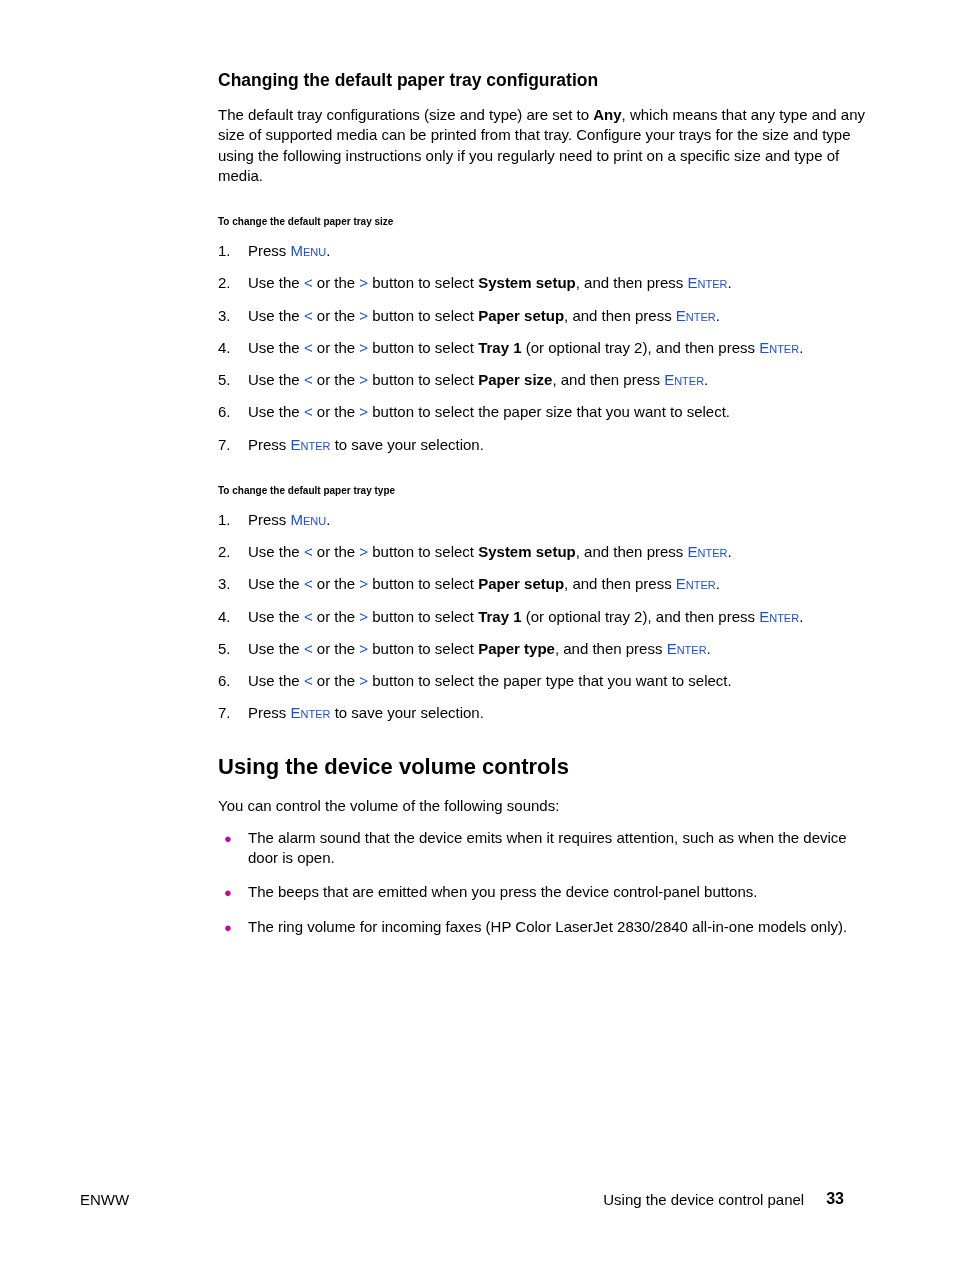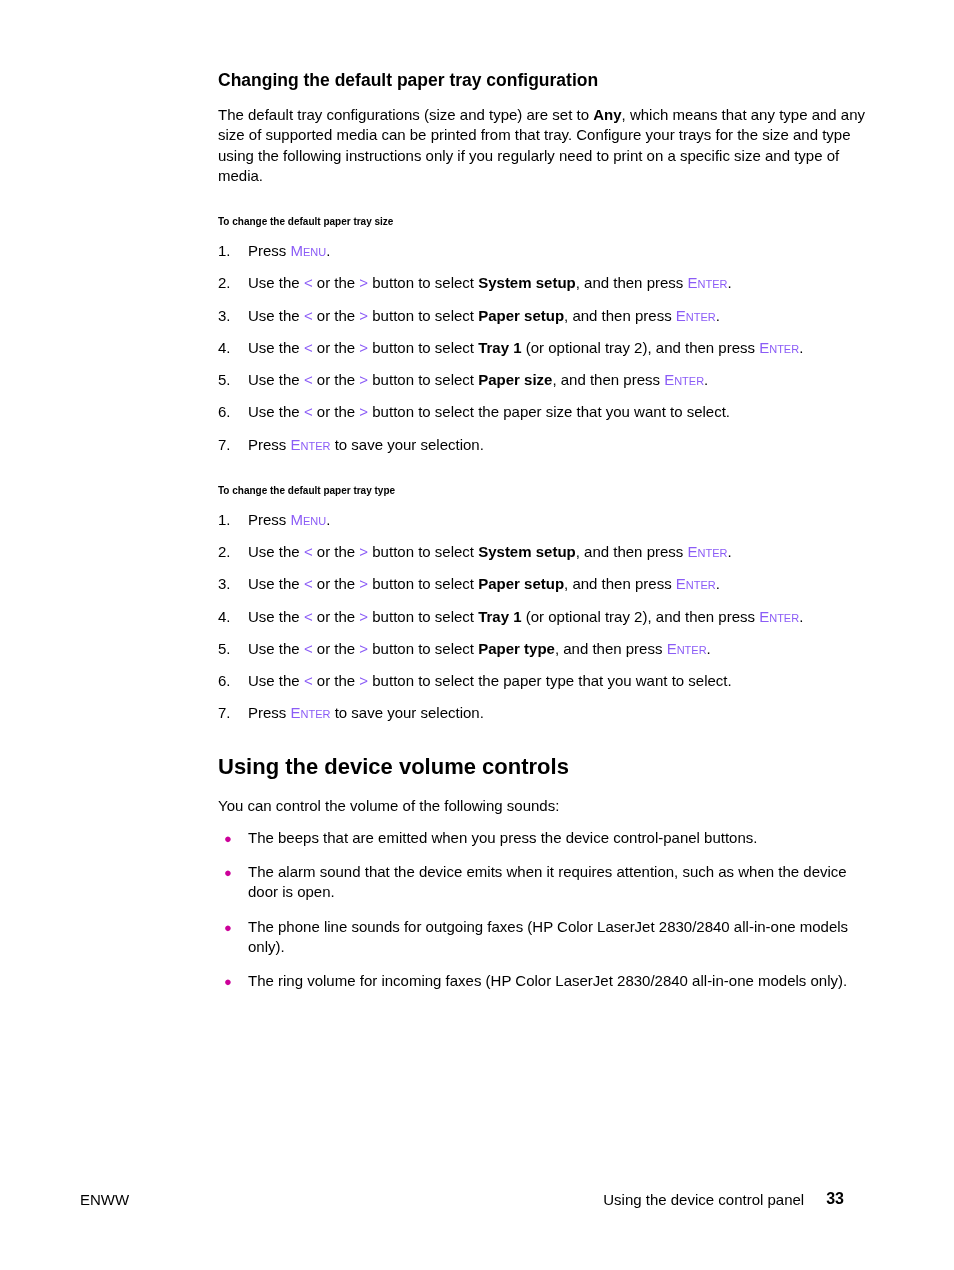--- a/index.html
+++ b/index.html
@@ -63,21 +63,21 @@
     position: relative;
   }
   ul.bullets li::before {
     content: "●";
     color: #cc0099;
     position: absolute;
     left: 6px;
     font-size: 13px;
     top: 2px;
   }
-  .magenta { color: #8b5cf6; }
+  .magenta { color: #1d4ed8; }
   .smallcaps {
     font-variant: small-caps;
   }
   .bold { font-weight: bold; }
   .footer {
     position: absolute;
     bottom: 62px;
     left: 80px;
     right: 110px;
     font-size: 15px;
@@ -116,23 +116,22 @@
       <li><span class="num">3.</span>Use the <span class="magenta">&lt;</span> or the <span class="magenta">&gt;</span> button to select <span class="bold">Paper setup</span>, and then press <span class="magenta smallcaps">Enter</span>.</li>
       <li><span class="num">4.</span>Use the <span class="magenta">&lt;</span> or the <span class="magenta">&gt;</span> button to select <span class="bold">Tray 1</span> (or optional tray 2), and then press <span class="magenta smallcaps">Enter</span>.</li>
       <li><span class="num">5.</span>Use the <span class="magenta">&lt;</span> or the <span class="magenta">&gt;</span> button to select <span class="bold">Paper type</span>, and then press <span class="magenta smallcaps">Enter</span>.</li>
       <li><span class="num">6.</span>Use the <span class="magenta">&lt;</span> or the <span class="magenta">&gt;</span> button to select the paper type that you want to select.</li>
       <li><span class="num">7.</span>Press <span class="magenta smallcaps">Enter</span> to save your selection.</li>
     </ol>
 
   <div class="h2">Using the device volume controls</div>
   <p class="para" style="margin-bottom:12px">You can control the volume of the following sounds:</p>
   <ul class="bullets" id="volume-bullets">
+      <li>The alarm sound that the device emits when it requires attention, such as when the device door is open.</li>
       <li>The beeps that are emitted when you press the device control-panel buttons.</li>
-      <li>The alarm sound that the device emits when it requires attention, such as when the device door is open.</li>
-      <li>The phone line sounds for outgoing faxes (HP Color LaserJet 2830/2840 all-in-one models only).</li>
       <li>The ring volume for incoming faxes (HP Color LaserJet 2830/2840 all-in-one models only).</li>
     </ul>
 
 </div>
 
 <div class="footer">
   <span>ENWW</span>
   <span class="right">
     <span>Using the device control panel</span>
     <span class="pagenum">33</span>

